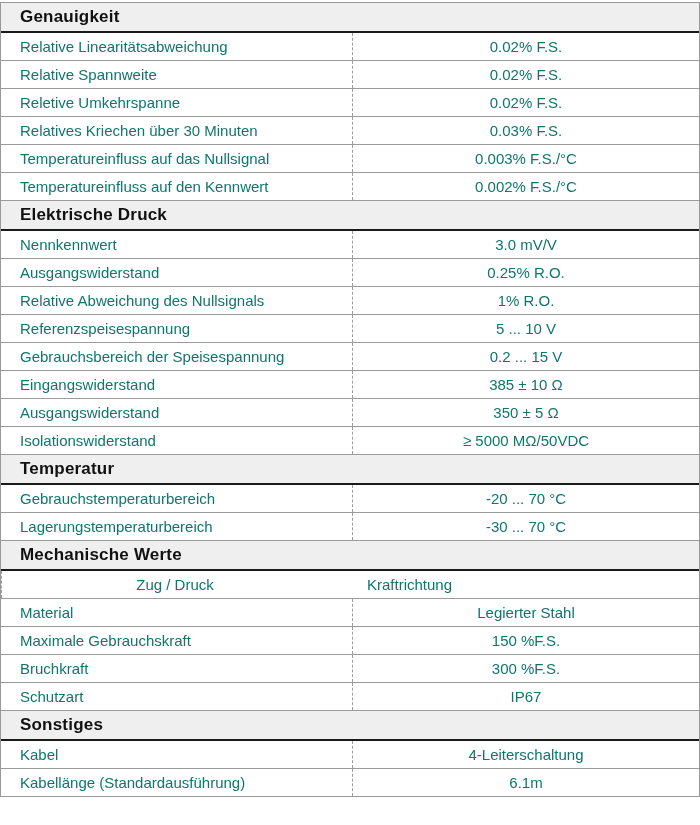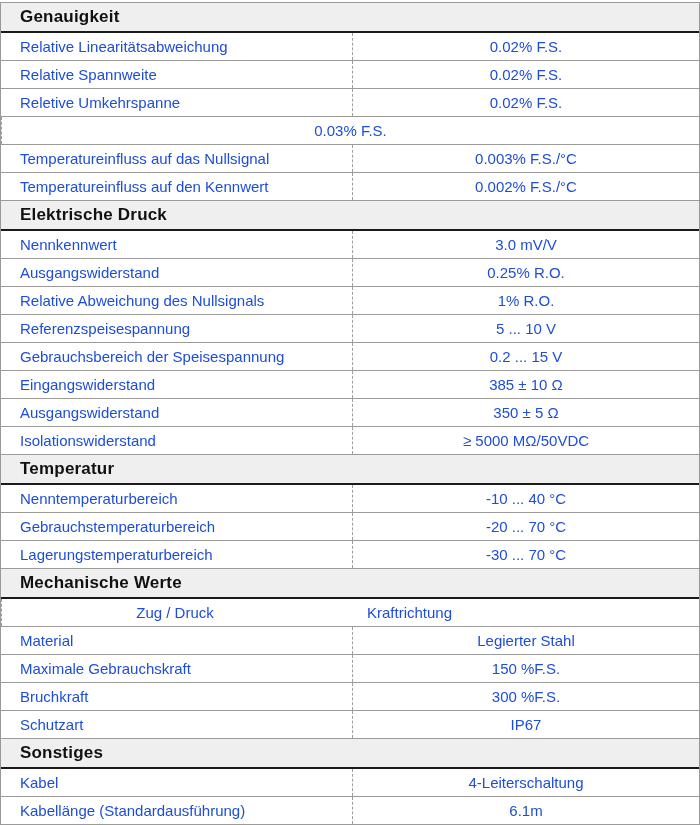--- a/index.html
+++ b/index.html
@@ -38,21 +38,21 @@
     display: flex;
     height: 28px;
     border-bottom: 1.5px solid #9b9b9b;
     background: #ffffff;
   }
   .cell {
     box-sizing: border-box;
     display: flex;
     align-items: center;
     font-size: 15px;
-    color: #1d4ed8;
+    color: #0f766e;
     white-space: nowrap;
     overflow: hidden;
   }
   .cell.label {
     flex: 0 0 351px;
     padding-left: 19px;
   }
   .cell.value {
     flex: 1 1 auto;
     justify-content: center;
@@ -77,20 +77,21 @@
     <div class="cell label">Relative Spannweite</div>
     <div class="cell value">0.02% F.S.</div>
   </div>
 
   <div class="row">
     <div class="cell label">Reletive Umkehrspanne</div>
     <div class="cell value">0.02% F.S.</div>
   </div>
 
   <div class="row">
+    <div class="cell label">Relatives Kriechen über 30 Minuten</div>
     <div class="cell value">0.03% F.S.</div>
   </div>
 
   <div class="row">
     <div class="cell label">Temperatureinfluss auf das Nullsignal</div>
     <div class="cell value">0.003% F.S./°C</div>
   </div>
 
   <div class="row">
     <div class="cell label">Temperatureinfluss auf den Kennwert</div>
@@ -144,24 +145,20 @@
     <div class="cell value">≥ 5000 MΩ/50VDC</div>
   </div>
 </div>
   </section>
 
   <section class="section">
     <div class="section-header">
       <h2 class="section-title">Temperatur</h2>
     </div>
     <div class="rows">
-  <div class="row">
-    <div class="cell label">Nenntemperaturbereich</div>
-    <div class="cell value">-10 ... 40 °C</div>
-  </div>
 
   <div class="row">
     <div class="cell label">Gebrauchstemperaturbereich</div>
     <div class="cell value">-20 ... 70 °C</div>
   </div>
 
   <div class="row">
     <div class="cell label">Lagerungstemperaturbereich</div>
     <div class="cell value">-30 ... 70 °C</div>
   </div>

